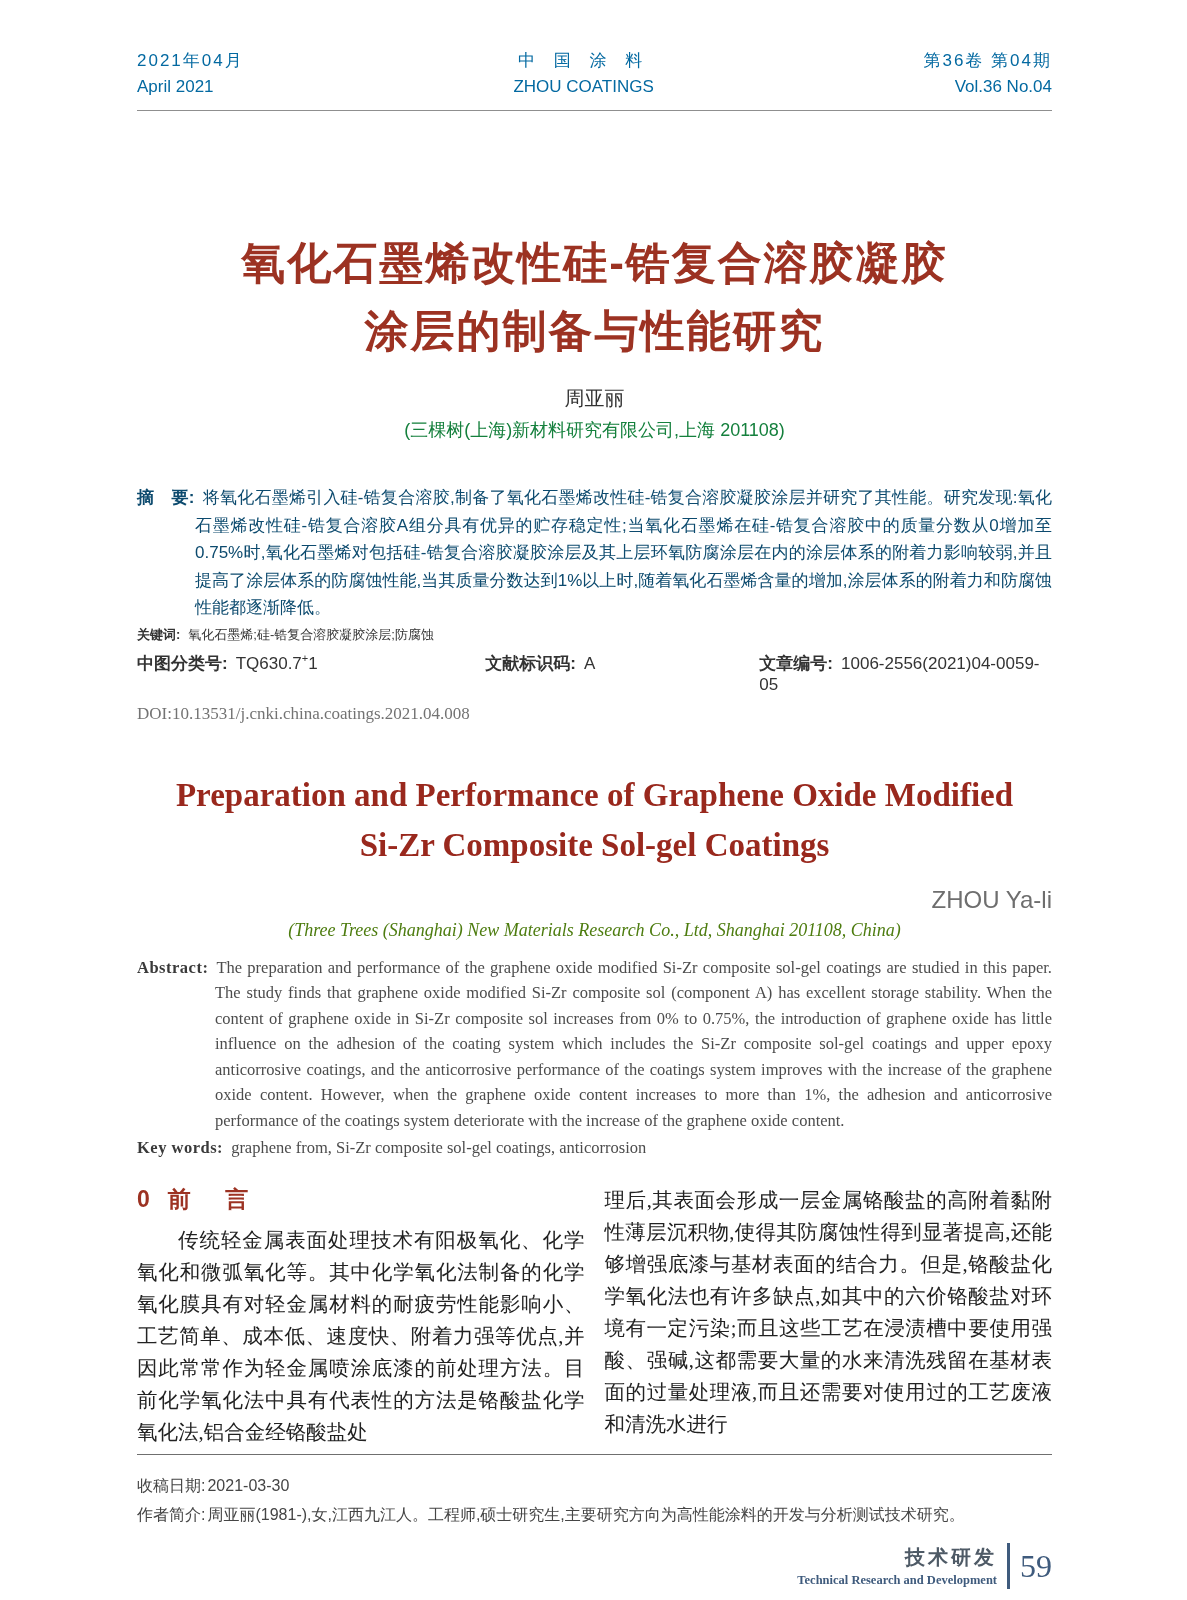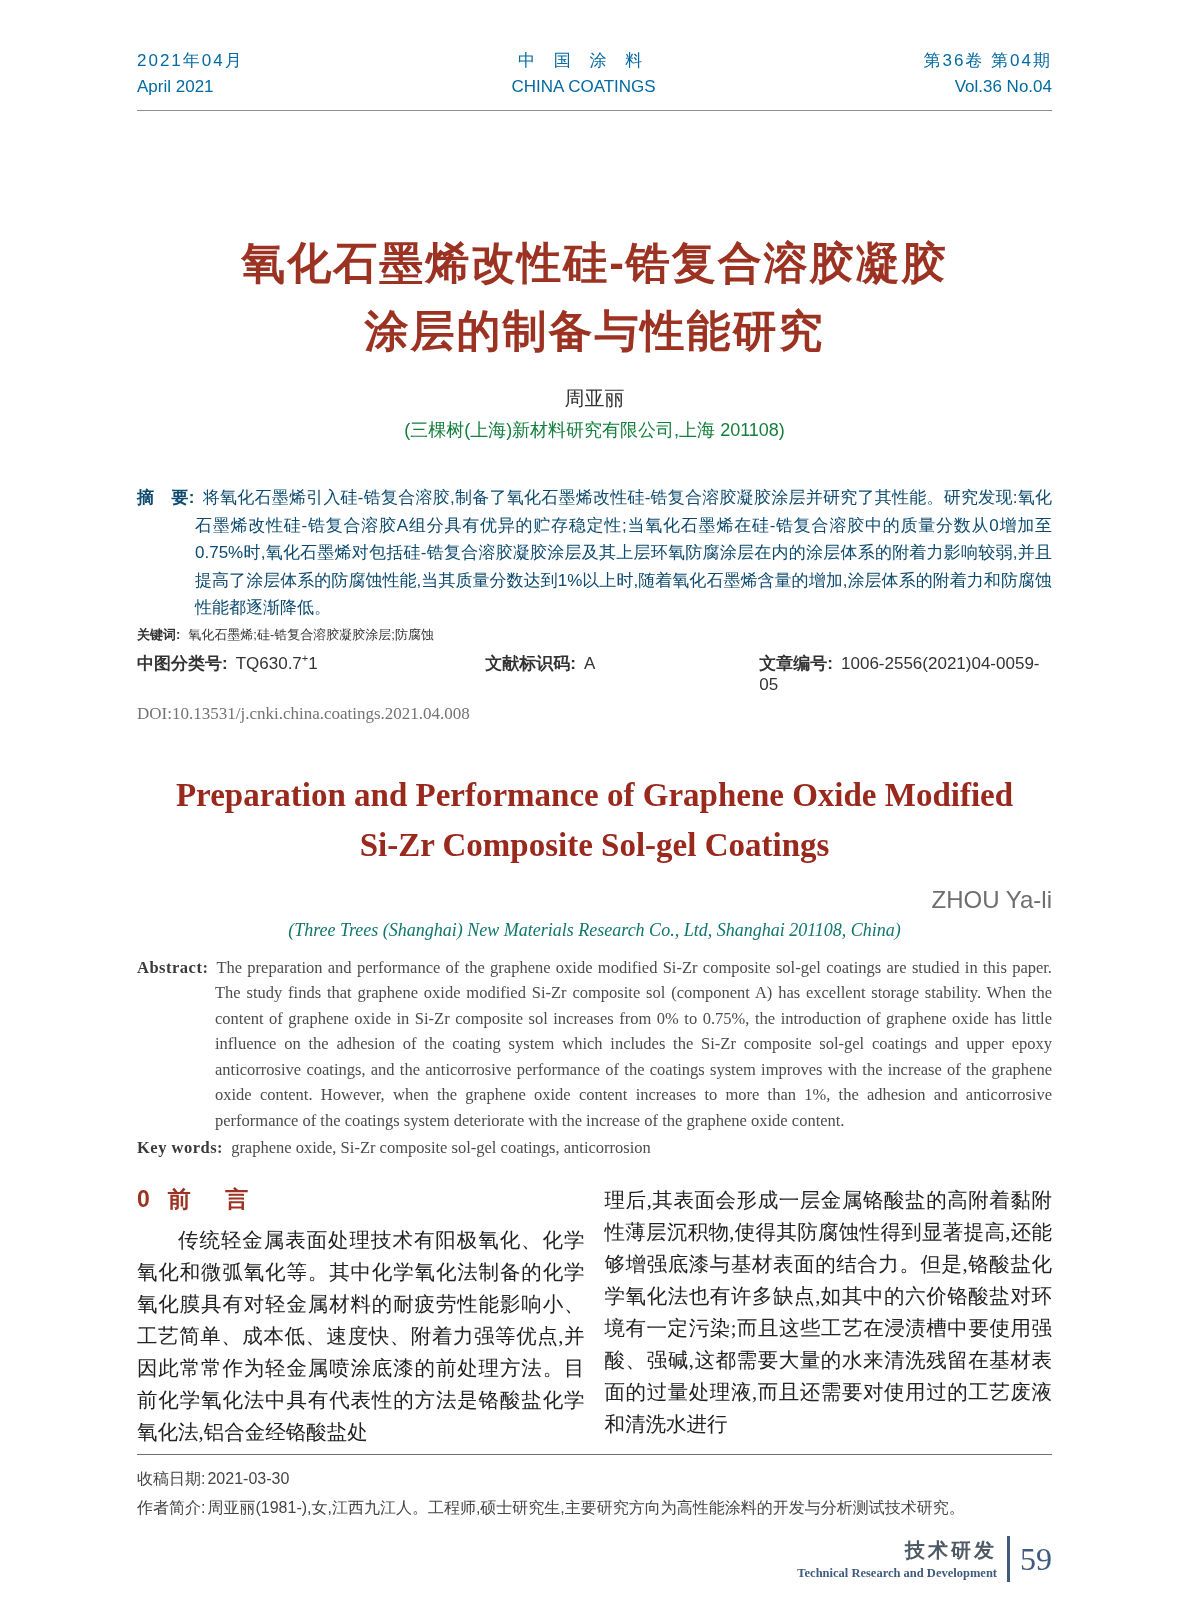--- a/index.html
+++ b/index.html
@@ -54,21 +54,21 @@
   }
 
   
   .title-en {
     margin: 46px 0 0; text-align: center;
     color: #99281d; font-size: 33px; line-height: 50px; font-weight: bold;
     font-family: "Liberation Serif", "DejaVu Serif", serif;
   }
   .author-en { margin-top: 16px; text-align: right; font-size: 24px; color: #6e6e6e; }
   .affil-en {
-    margin-top: 6px; text-align: center; font-size: 18px; color: #0f766e;
+    margin-top: 6px; text-align: center; font-size: 18px; color: #4d7c0f;
     font-family: "Liberation Serif", "DejaVu Serif", serif; font-style: italic;
   }
 
   
   .abs-en {
     margin: 14px 0 0; font-size: 16.5px; line-height: 25.5px;
     text-align: justify; color: #4c4c4c;
     font-family: "Liberation Serif", "DejaVu Serif", serif;
     padding-left: 78px; text-indent: -78px;
   }
@@ -88,21 +88,21 @@
   .body-zh {
     margin: 0; font-size: 20.5px; line-height: 32px;
     text-align: justify; color: #222;
     font-family: "Liberation Serif", "DejaVu Serif", serif;
   }
   .indent { text-indent: 2em; }
 
   
   .footnote {
     margin-top: 6px; border-top: 1.5px solid #6f6f6f;
-    padding-top: 9px; font-size: 16px; line-height: 29px; color: #454545;
+    padding-top: 16px; font-size: 16px; line-height: 29px; color: #454545;
   }
   .footnote p { margin: 0; }
   .fn-lbl { margin-right: 2px; }
 
   
   .page-tag { margin-top: 14px; display: flex; justify-content: flex-end; align-items: center; }
   .tag-text { text-align: right; }
   .tag-zh { font-size: 20px; font-weight: bold; color: #4e5a66; letter-spacing: 3px; }
   .tag-en {
     margin-top: 2px; font-size: 12.5px; font-weight: bold; color: #3f5b7d;
@@ -119,21 +119,21 @@
 
 <div class="page">
 
   <header class="jheader">
     <div class="h-col left">
       <div class="h-zh">2021年04月</div>
       <div class="h-en">April 2021</div>
     </div>
     <div class="h-col center">
       <div class="h-zh">中 国 涂 料</div>
-      <div class="h-en">CHINA COATINGS</div>
+      <div class="h-en">ZHOU COATINGS</div>
     </div>
     <div class="h-col right">
       <div class="h-zh">第36卷 第04期</div>
       <div class="h-en">Vol.36 No.04</div>
     </div>
   </header>
 
   <h1 class="title-zh">
     <span class="title-line">氧化石墨烯改性硅-锆复合溶胶凝胶</span>
     <span class="title-line">涂层的制备与性能研究</span>
@@ -164,21 +164,21 @@
   </h2>
 
   <div class="author-en">ZHOU Ya-li</div>
   <div class="affil-en">(Three Trees (Shanghai) New Materials Research Co., Ltd, Shanghai 201108, China)</div>
 
   <p class="abs-en">
     <span class="lbl">Abstract:</span><span>The preparation and performance of the graphene oxide modified Si-Zr composite sol-gel coatings are studied in this paper. The study finds that graphene oxide modified Si-Zr composite sol (component A) has excellent storage stability. When the content of graphene oxide in Si-Zr composite sol increases from 0% to 0.75%, the introduction of graphene oxide has little influence on the adhesion of the coating system which includes the Si-Zr composite sol-gel coatings and upper epoxy anticorrosive coatings, and the anticorrosive performance of the coatings system improves with the increase of the graphene oxide content. However, when the graphene oxide content increases to more than 1%, the adhesion and anticorrosive performance of the coatings system deteriorate with the increase of the graphene oxide content.</span>
   </p>
 
   <p class="kw-en">
-    <span class="lbl">Key words:</span><span>graphene oxide, Si-Zr composite sol-gel coatings, anticorrosion</span>
+    <span class="lbl">Key words:</span><span>graphene from, Si-Zr composite sol-gel coatings, anticorrosion</span>
   </p>
 
   <section class="columns">
     <div class="col">
       <h3 class="sec-head">
         <span class="sec-num">0</span><span class="sec-title">前 言</span>
       </h3>
       <p class="body-zh indent">传统轻金属表面处理技术有阳极氧化、化学氧化和微弧氧化等。其中化学氧化法制备的化学氧化膜具有对轻金属材料的耐疲劳性能影响小、工艺简单、成本低、速度快、附着力强等优点,并因此常常作为轻金属喷涂底漆的前处理方法。目前化学氧化法中具有代表性的方法是铬酸盐化学氧化法,铝合金经铬酸盐处</p>
     </div>
     <div class="col">

